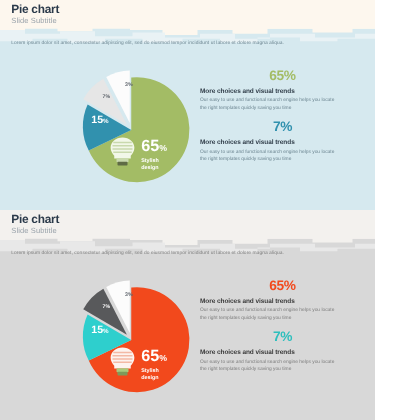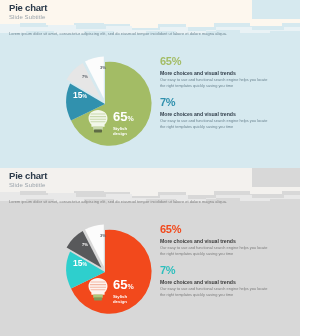--- a/index.html
+++ b/index.html
@@ -13,21 +13,21 @@
     position:relative;
     width:300px;
     height:168px;
     overflow:hidden;
   }
   .slide-a { background:#d6e9ef; }
   .slide-b { background:#d8d8d8; }
 
   
   .band {
-    position:absolute; left:0; top:0; width:252px; height:23px;
+    position:absolute; left:0; top:0; width:300px; height:23px;
     z-index:3;
   }
   .slide-a .band { background:#fdf7ee; }
   .slide-b .band { background:#f3f1ee; }
 
   .band-title {
     position:absolute; left:9px; top:2px;
     font-size:9.5px; font-weight:bold; color:#2b3a4a;
     letter-spacing:-0.2px;
   }
@@ -64,20 +64,21 @@
     font-size:4.3px; font-weight:bold; fill:#ffffff;
   }
 
   
   .stats { position:absolute; left:160px; top:56px; width:132px; z-index:4; }
   .stat { margin-bottom:9px; }
   .stat:last-child { margin-bottom:0; }
   .stat-value {
     font-size:11px; font-weight:bold; line-height:1.05;
     letter-spacing:-0.3px;
+    text-align:center;
   }
   .stat-head {
     font-size:5.2px; font-weight:bold; color:#34414d;
     margin-top:2px; letter-spacing:-0.05px;
   }
   .slide-b .stat-head { color:#3b3b3b; }
   .stat-body {
     font-size:3.9px; line-height:1.45; color:#6b8490;
     margin-top:1.5px; width:110px;
   }

